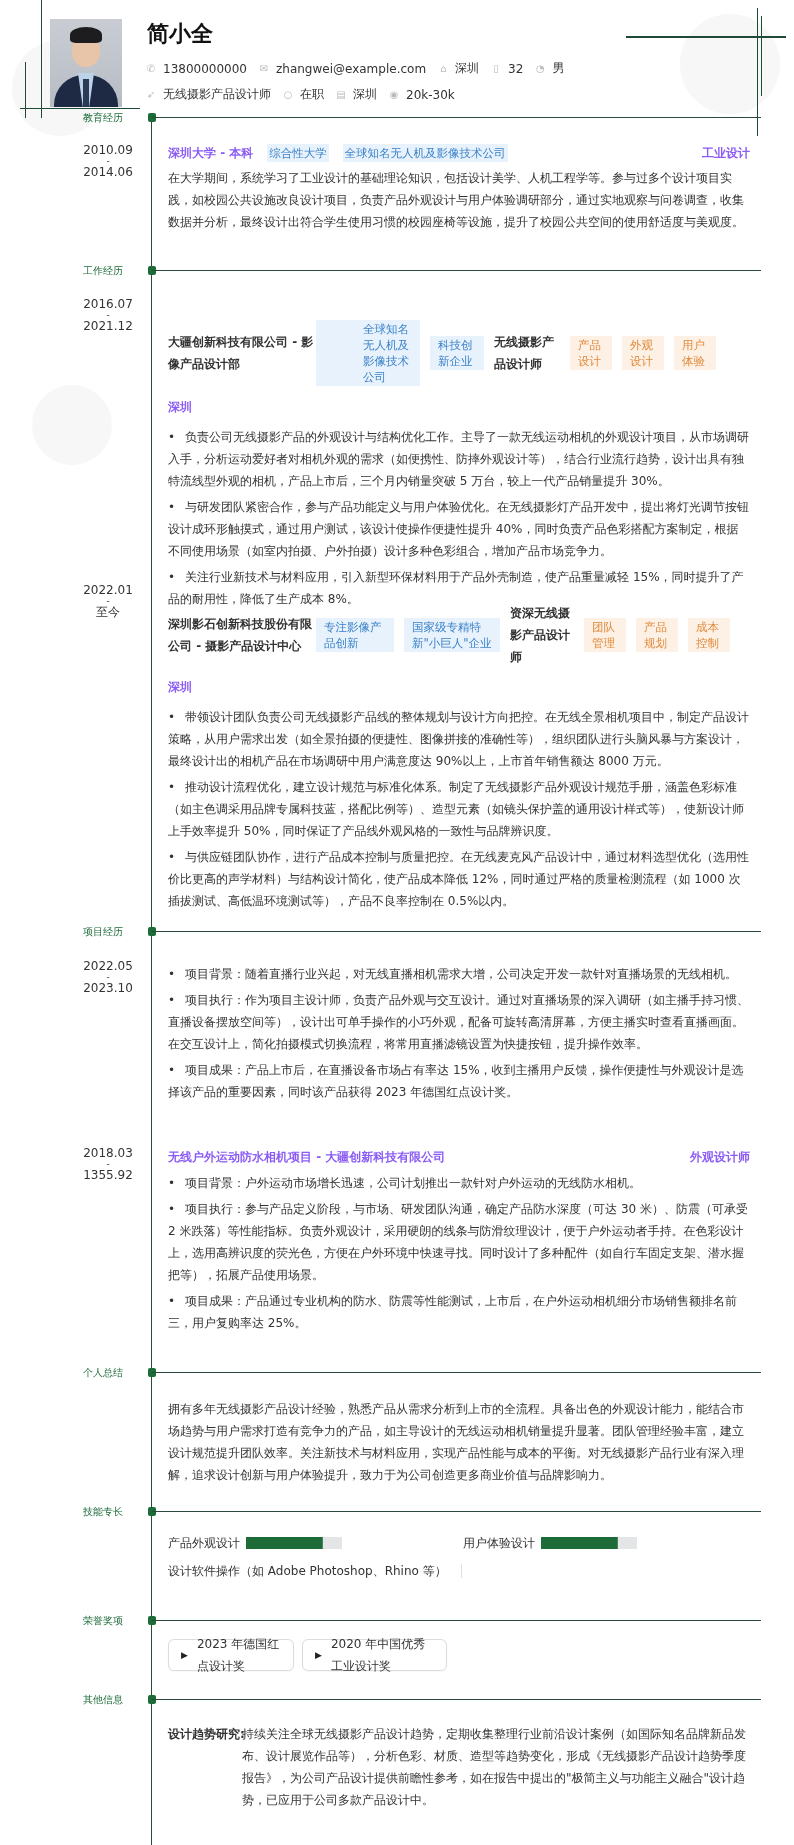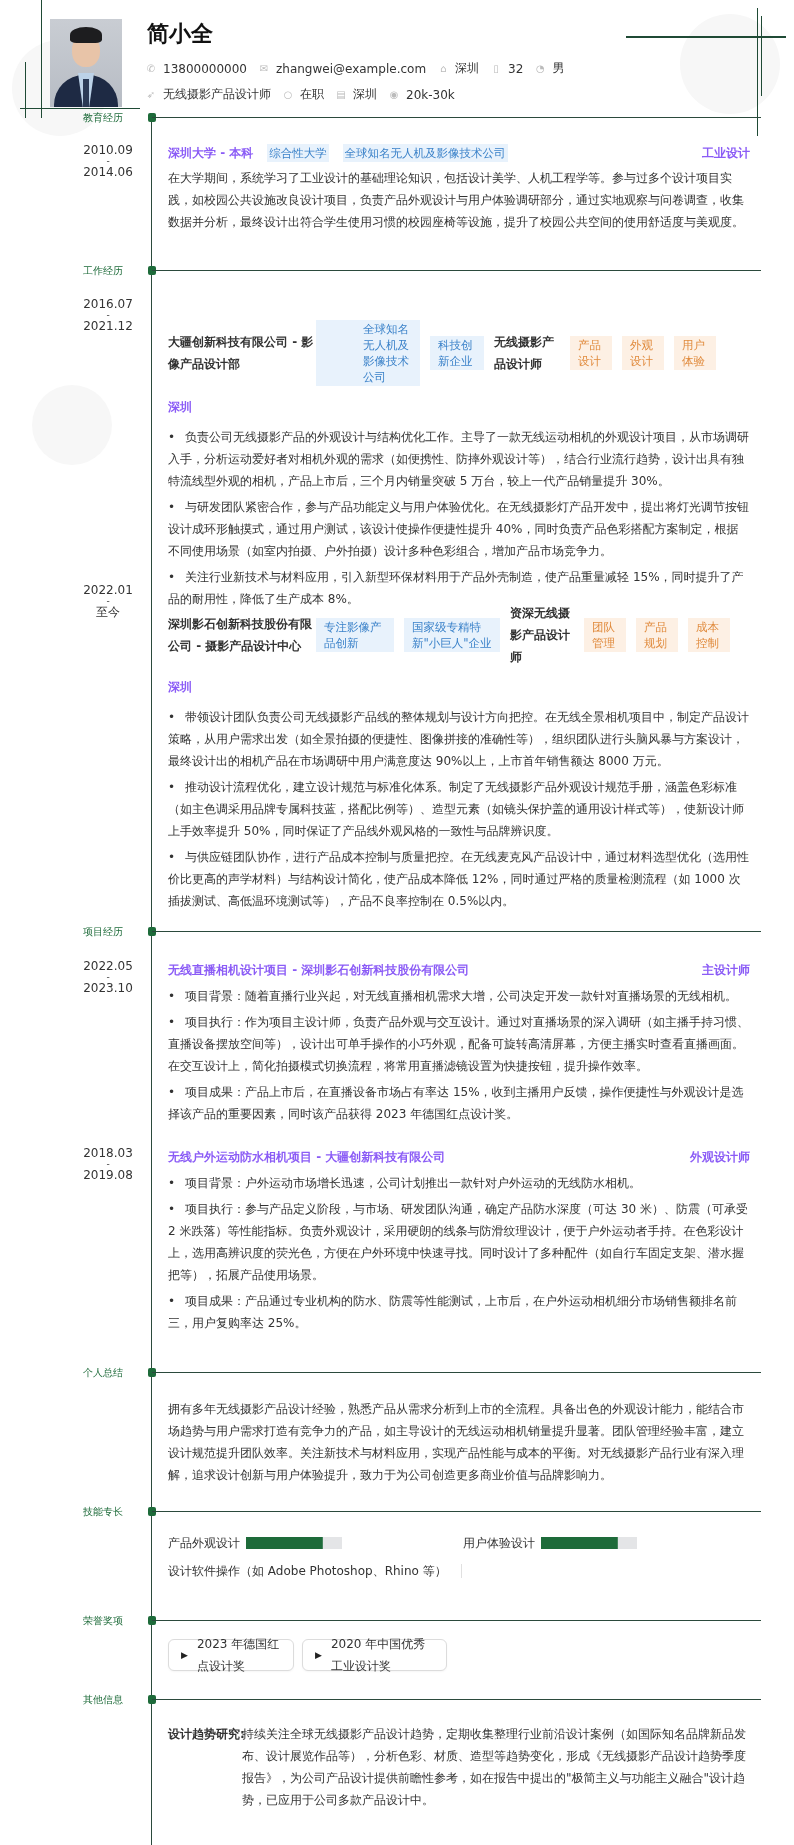--- a/index.html
+++ b/index.html
@@ -203,35 +203,31 @@
 <div class="section-title" style="top:925px;">项目经历</div>
 <div class="section-dot" style="top:927px;"></div>
 <div class="section-rule" style="top:931px;"></div>
 
 <div class="date" style="top:959px;">
   <span>2022.05</span>
   <span class="sep">-</span>
   <span>2023.10</span>
 </div>
 <div class="content" style="top:959px;">
-  <div class="row-head">
-    <span class="bold">无线直播相机设计项目 - 深圳影石创新科技股份有限公司</span>
-    <span class="bold">主设计师</span>
-  </div>
   <div style="margin-top:2px;">
     <div class="bullet">项目背景：随着直播行业兴起，对无线直播相机需求大增，公司决定开发一款针对直播场景的无线相机。</div>
     <div class="bullet">项目执行：作为项目主设计师，负责产品外观与交互设计。通过对直播场景的深入调研（如主播手持习惯、直播设备摆放空间等），设计出可单手操作的小巧外观，配备可旋转高清屏幕，方便主播实时查看直播画面。在交互设计上，简化拍摄模式切换流程，将常用直播滤镜设置为快捷按钮，提升操作效率。</div>
     <div class="bullet">项目成果：产品上市后，在直播设备市场占有率达 15%，收到主播用户反馈，操作便捷性与外观设计是选择该产品的重要因素，同时该产品获得 2023 年德国红点设计奖。</div>
   </div>
 </div>
 
 <div class="date" style="top:1146px;">
   <span>2018.03</span>
   <span class="sep">-</span>
-  <span>2019.08</span>
+  <span>1355.92</span>
 </div>
 <div class="content" style="top:1146px;">
   <div class="row-head">
     <span class="bold">无线户外运动防水相机项目 - 大疆创新科技有限公司</span>
     <span class="bold">外观设计师</span>
   </div>
   <div style="margin-top:2px;">
     <div class="bullet">项目背景：户外运动市场增长迅速，公司计划推出一款针对户外运动的无线防水相机。</div>
     <div class="bullet">项目执行：参与产品定义阶段，与市场、研发团队沟通，确定产品防水深度（可达 30 米）、防震（可承受 2 米跌落）等性能指标。负责外观设计，采用硬朗的线条与防滑纹理设计，便于户外运动者手持。在色彩设计上，选用高辨识度的荧光色，方便在户外环境中快速寻找。同时设计了多种配件（如自行车固定支架、潜水握把等），拓展产品使用场景。</div>
     <div class="bullet">项目成果：产品通过专业机构的防水、防震等性能测试，上市后，在户外运动相机细分市场销售额排名前三，用户复购率达 25%。</div>

